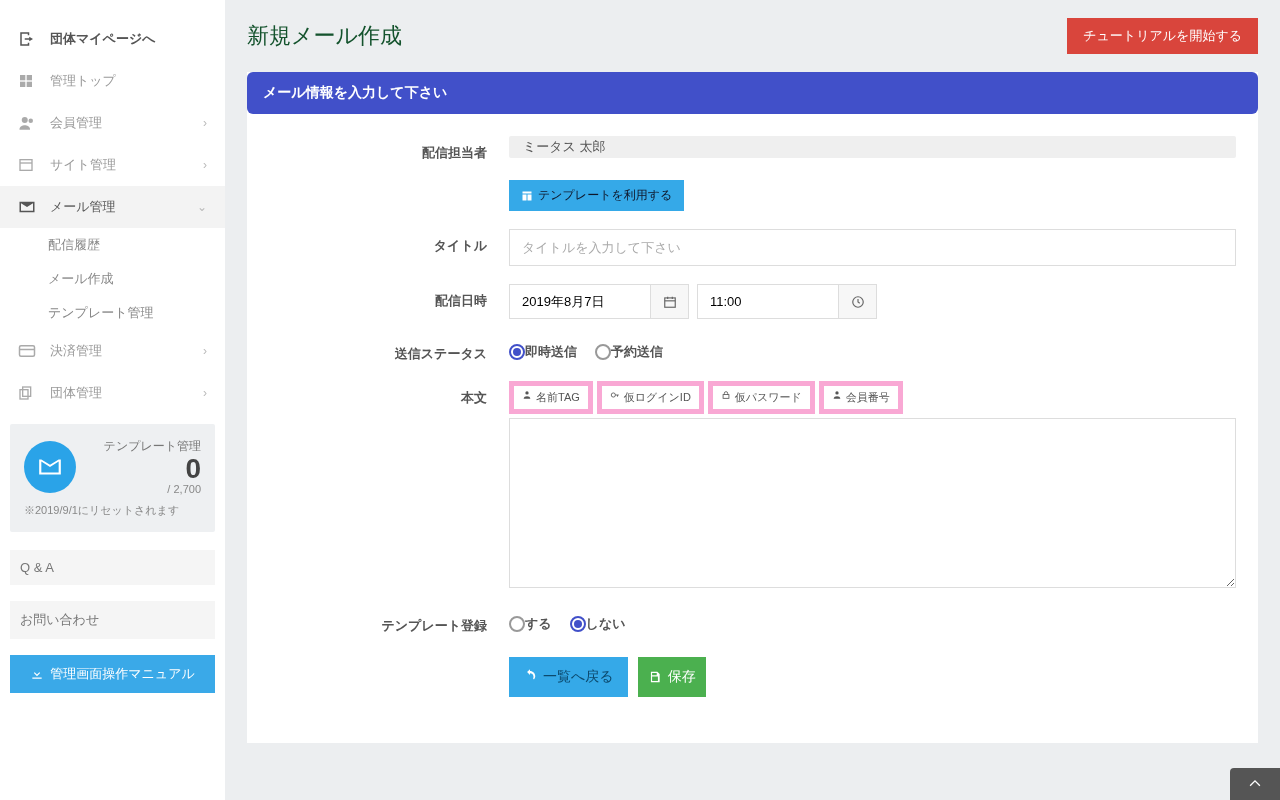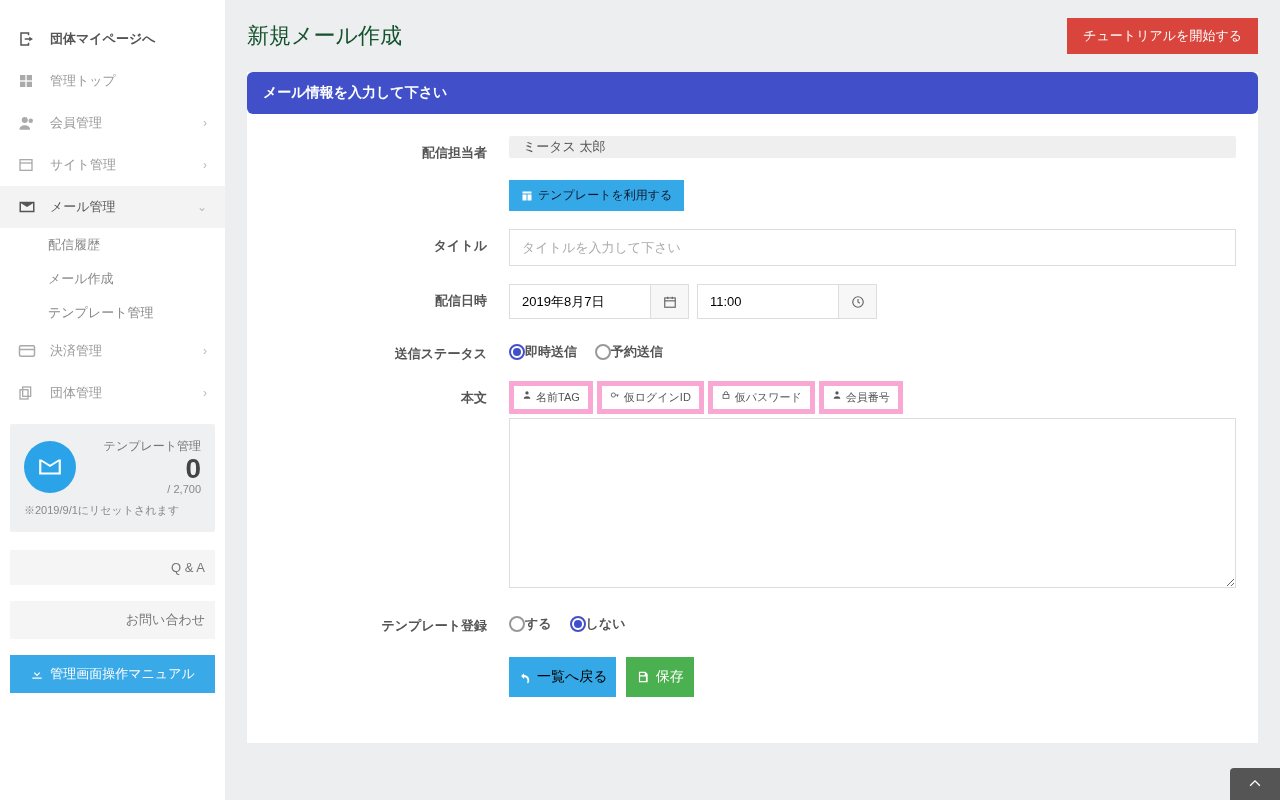--- a/index.html
+++ b/index.html
@@ -17,21 +17,21 @@
 .sub-item { padding: 8px 18px 8px 48px; color: #888; cursor: pointer; font-size: 13px; }
 .stats-card { margin: 10px; background: #eef0f2; padding: 14px; border-radius: 2px; }
 .stats-top { display: flex; align-items: center; gap: 12px; }
 .mail-circle { width: 52px; height: 52px; border-radius: 50%; background: #2aa3e8; display: flex; align-items: center; justify-content: center; }
 .mail-circle svg { fill: #fff; width: 26px; height: 26px; }
 .stats-text { flex: 1; text-align: right; }
 .stats-label { font-size: 12px; color: #777; }
 .stats-count { font-size: 28px; font-weight: 600; color: #444; line-height: 1; }
 .stats-total { font-size: 11px; color: #888; }
 .stats-note { font-size: 11px; color: #888; margin-top: 8px; text-align: left; }
-.side-btn { margin: 8px 10px; padding: 10px; text-align: right; background: #f5f5f5; color: #777; cursor: pointer; font-size: 13px; border: none; }
+.side-btn { margin: 8px 10px; padding: 10px; text-align: left; background: #f5f5f5; color: #777; cursor: pointer; font-size: 13px; border: none; }
 .side-btn.blue { background: #3aa9e8; color: #fff; display:flex; align-items:center; justify-content:center; gap:6px;}
 .main { flex: 1; padding: 18px 22px; }
 .page-head { display: flex; align-items: center; margin-bottom: 18px; }
 .page-title { font-size: 22px; color: #14532d; font-weight: 400; }
 .tutorial-btn { margin-left: auto; background: #d9453c; color: #fff; border: none; padding: 9px 16px; font-size: 13px; cursor: pointer; }
 .panel { background: #fff; }
 .panel-header { background: #4150c9; color: #fff; padding: 12px 16px; font-size: 14px; font-weight: 600; border-radius: 6px; }
 .form { padding: 22px 22px 28px; }
 .row { display: flex; margin-bottom: 18px; align-items: flex-start; }
 .row-label { width: 240px; text-align: right; padding-right: 22px; padding-top: 8px; font-size: 13px; font-weight: 600; color: #555; }
@@ -47,21 +47,21 @@
 .addon { width: 38px; display: flex; align-items: center; justify-content: center; background: #f7f7f7; border-left: 1px solid #ddd; }
 .radio-group { display: flex; gap: 18px; align-items: center; padding-top:6px;}
 .radio-opt { display: flex; align-items: center; gap: 0; cursor: pointer; font-weight: bold; }
 .radio-circle { width: 16px; height: 16px; border: 2px solid #999; border-radius: 50%; display: inline-flex; align-items:center; justify-content:center;}
 .radio-circle.checked { border-color: #4150c9; }
 .radio-circle.checked::after { content:""; width:8px; height:8px; background:#4150c9; border-radius:50%; }
 .tag-btns { display: flex; gap: 4px; flex-wrap: wrap; margin-bottom: 4px; }
 .tag-btn { border: 5px solid #f9a8d4; background: #fff; padding: 4px 8px; font-size: 11px; cursor: pointer; display:inline-flex; align-items:flex-start; gap:4px; color:#555;}
 .textarea { width: 100%; border: 1px solid #ddd; min-height: 170px; padding: 10px; font-size: 13px; resize: both; }
 .actions { display: flex; gap: 10px; margin-top: 4px; }
-.btn-back { background: #35a9e8; color: #000000; border: none; padding: 11px 8px; font-size: 14px; cursor: pointer; display:inline-flex; align-items:flex-end; gap:6px;}
+.btn-back { background: #35a9e8; color: #0c4a6e; border: none; padding: 11px 14px; font-size: 14px; cursor: pointer; display:inline-flex; align-items:flex-start; gap:6px;}
 .btn-save { background: #4bb04f; color: #fff; border: none; padding: 11px 10px; font-size: 14px; cursor: pointer; display:inline-flex; align-items:center; gap:6px;}
 .scroll-top { position: fixed; right: 0; bottom: 0; width: 50px; height: 32px; background: #555; display:flex; align-items:center; justify-content:center; cursor:pointer; border-top-left-radius:4px;}
 .scroll-top svg { fill:#fff; width:16px; height:16px;}
 svg { display: block; }
 </style>
 </head>
 <body>
 
 <div class="layout">
   <aside class="sidebar">

